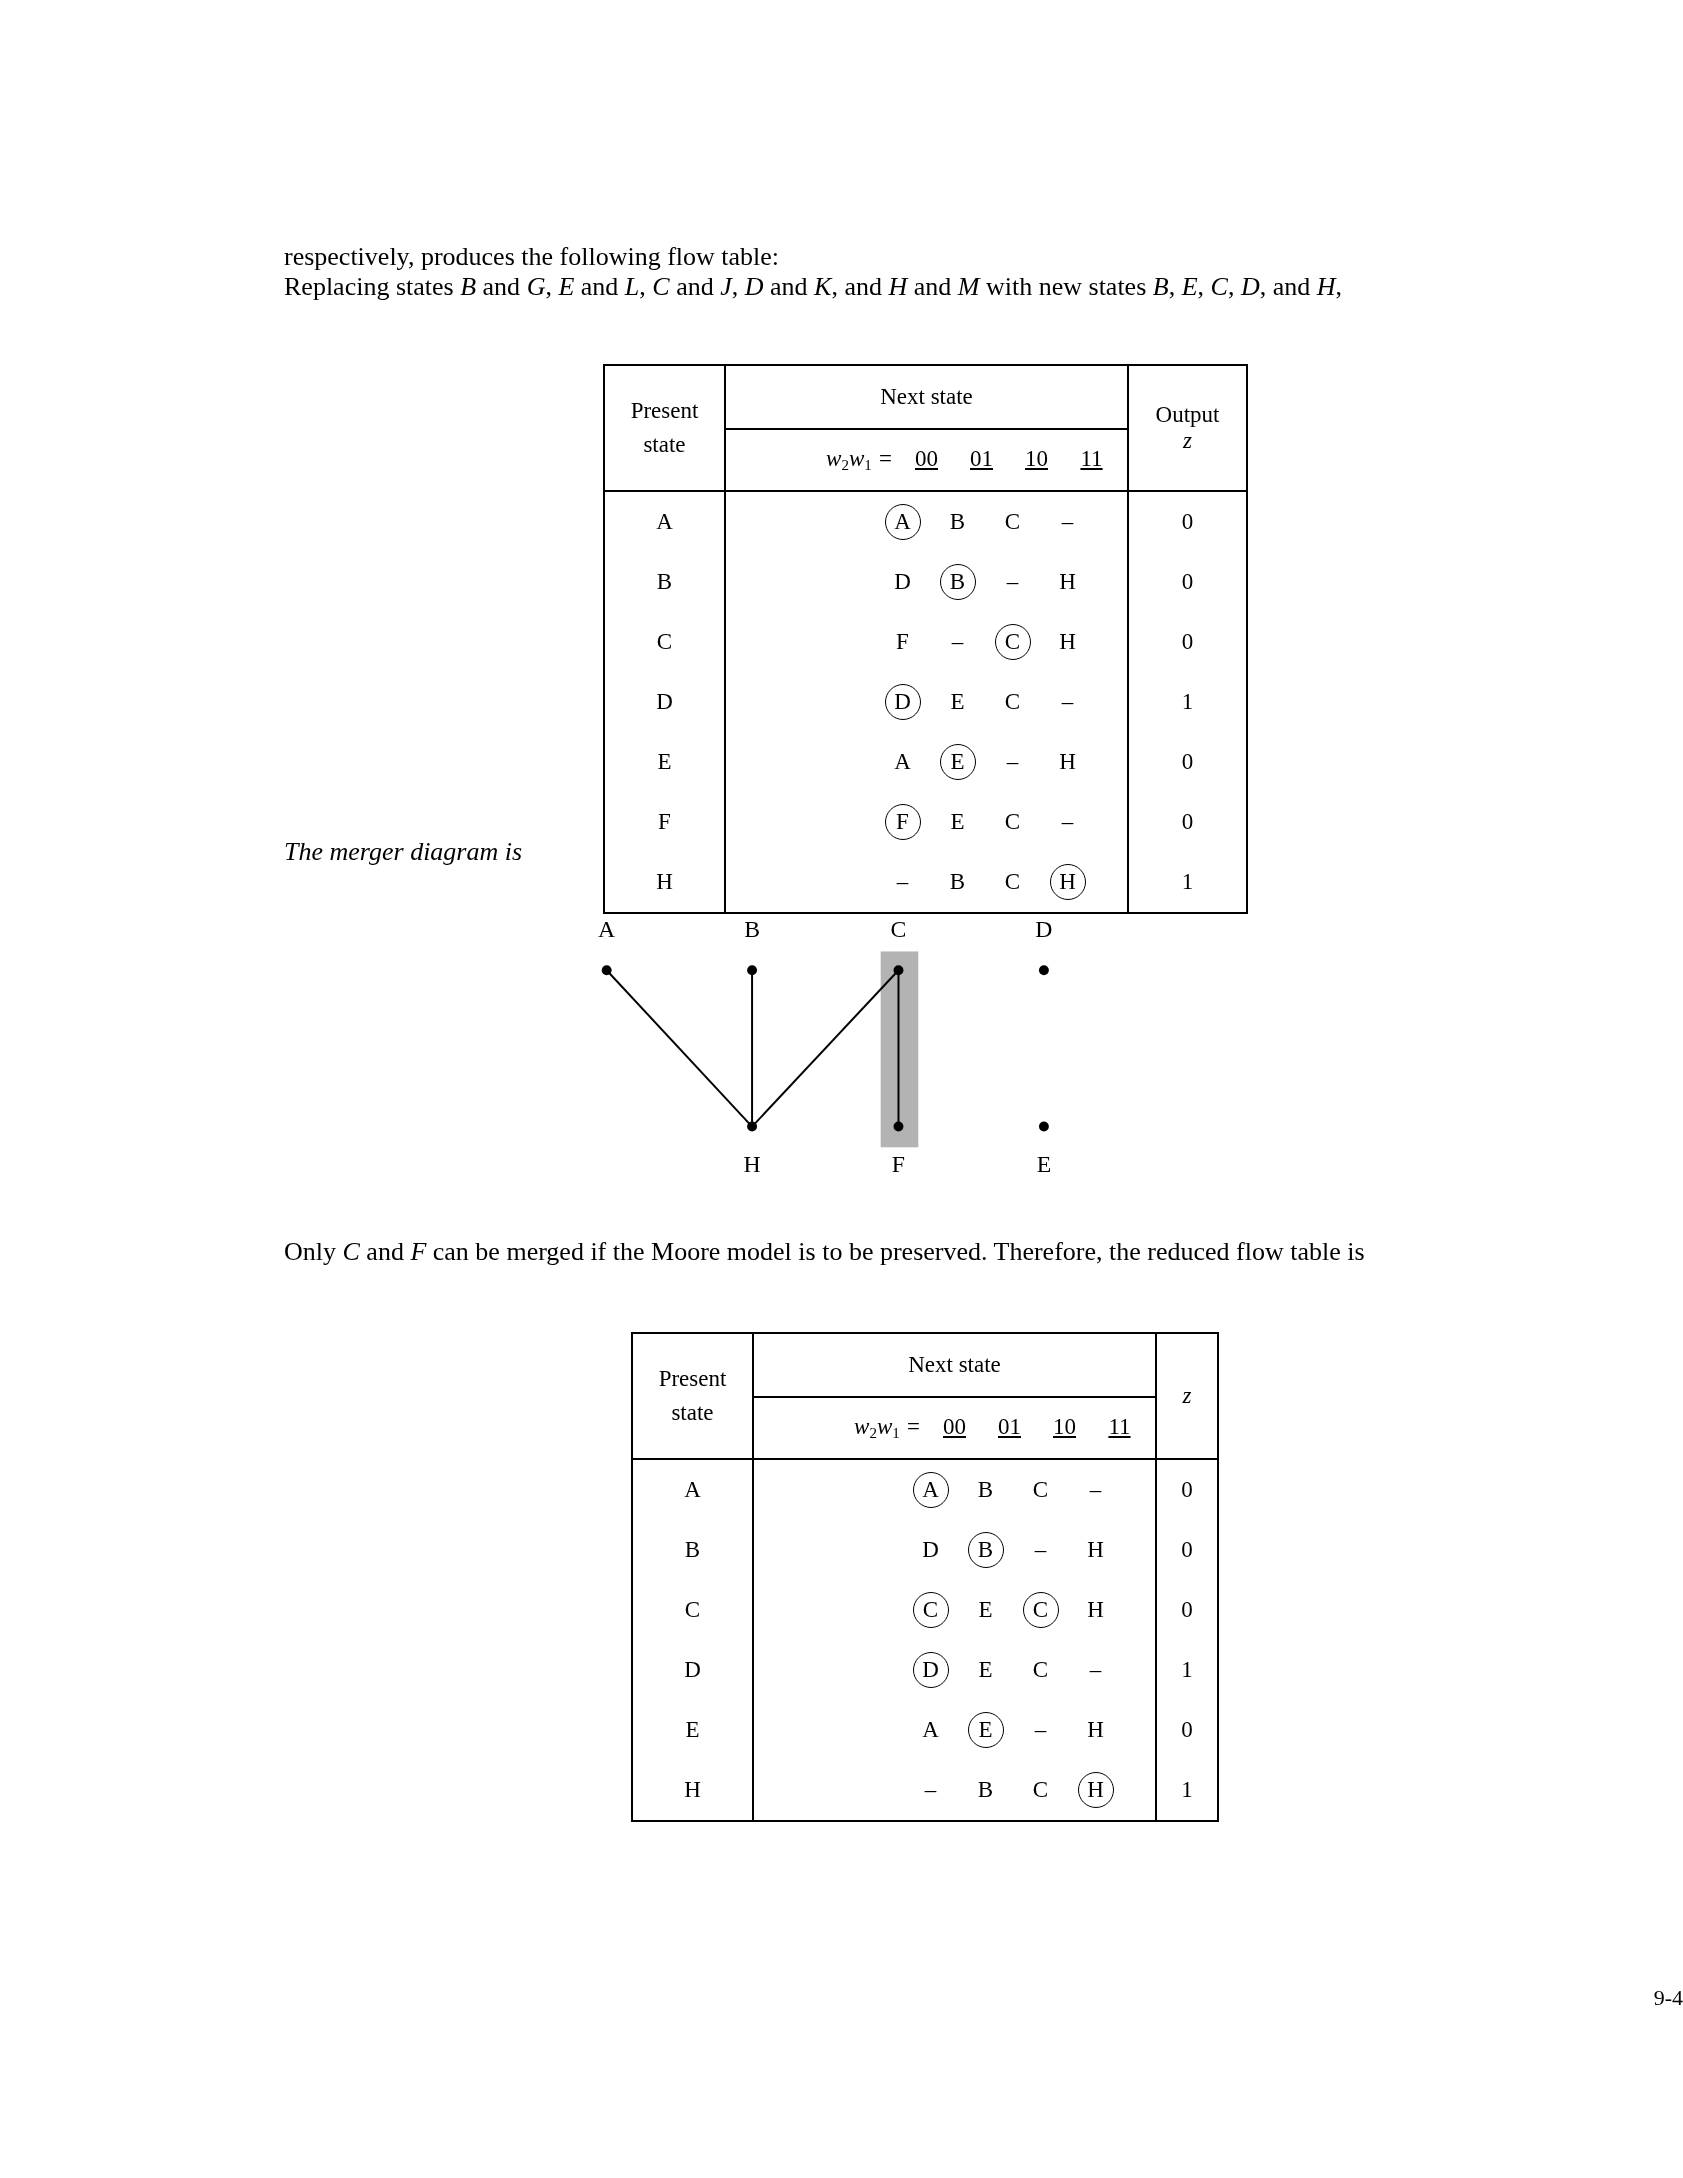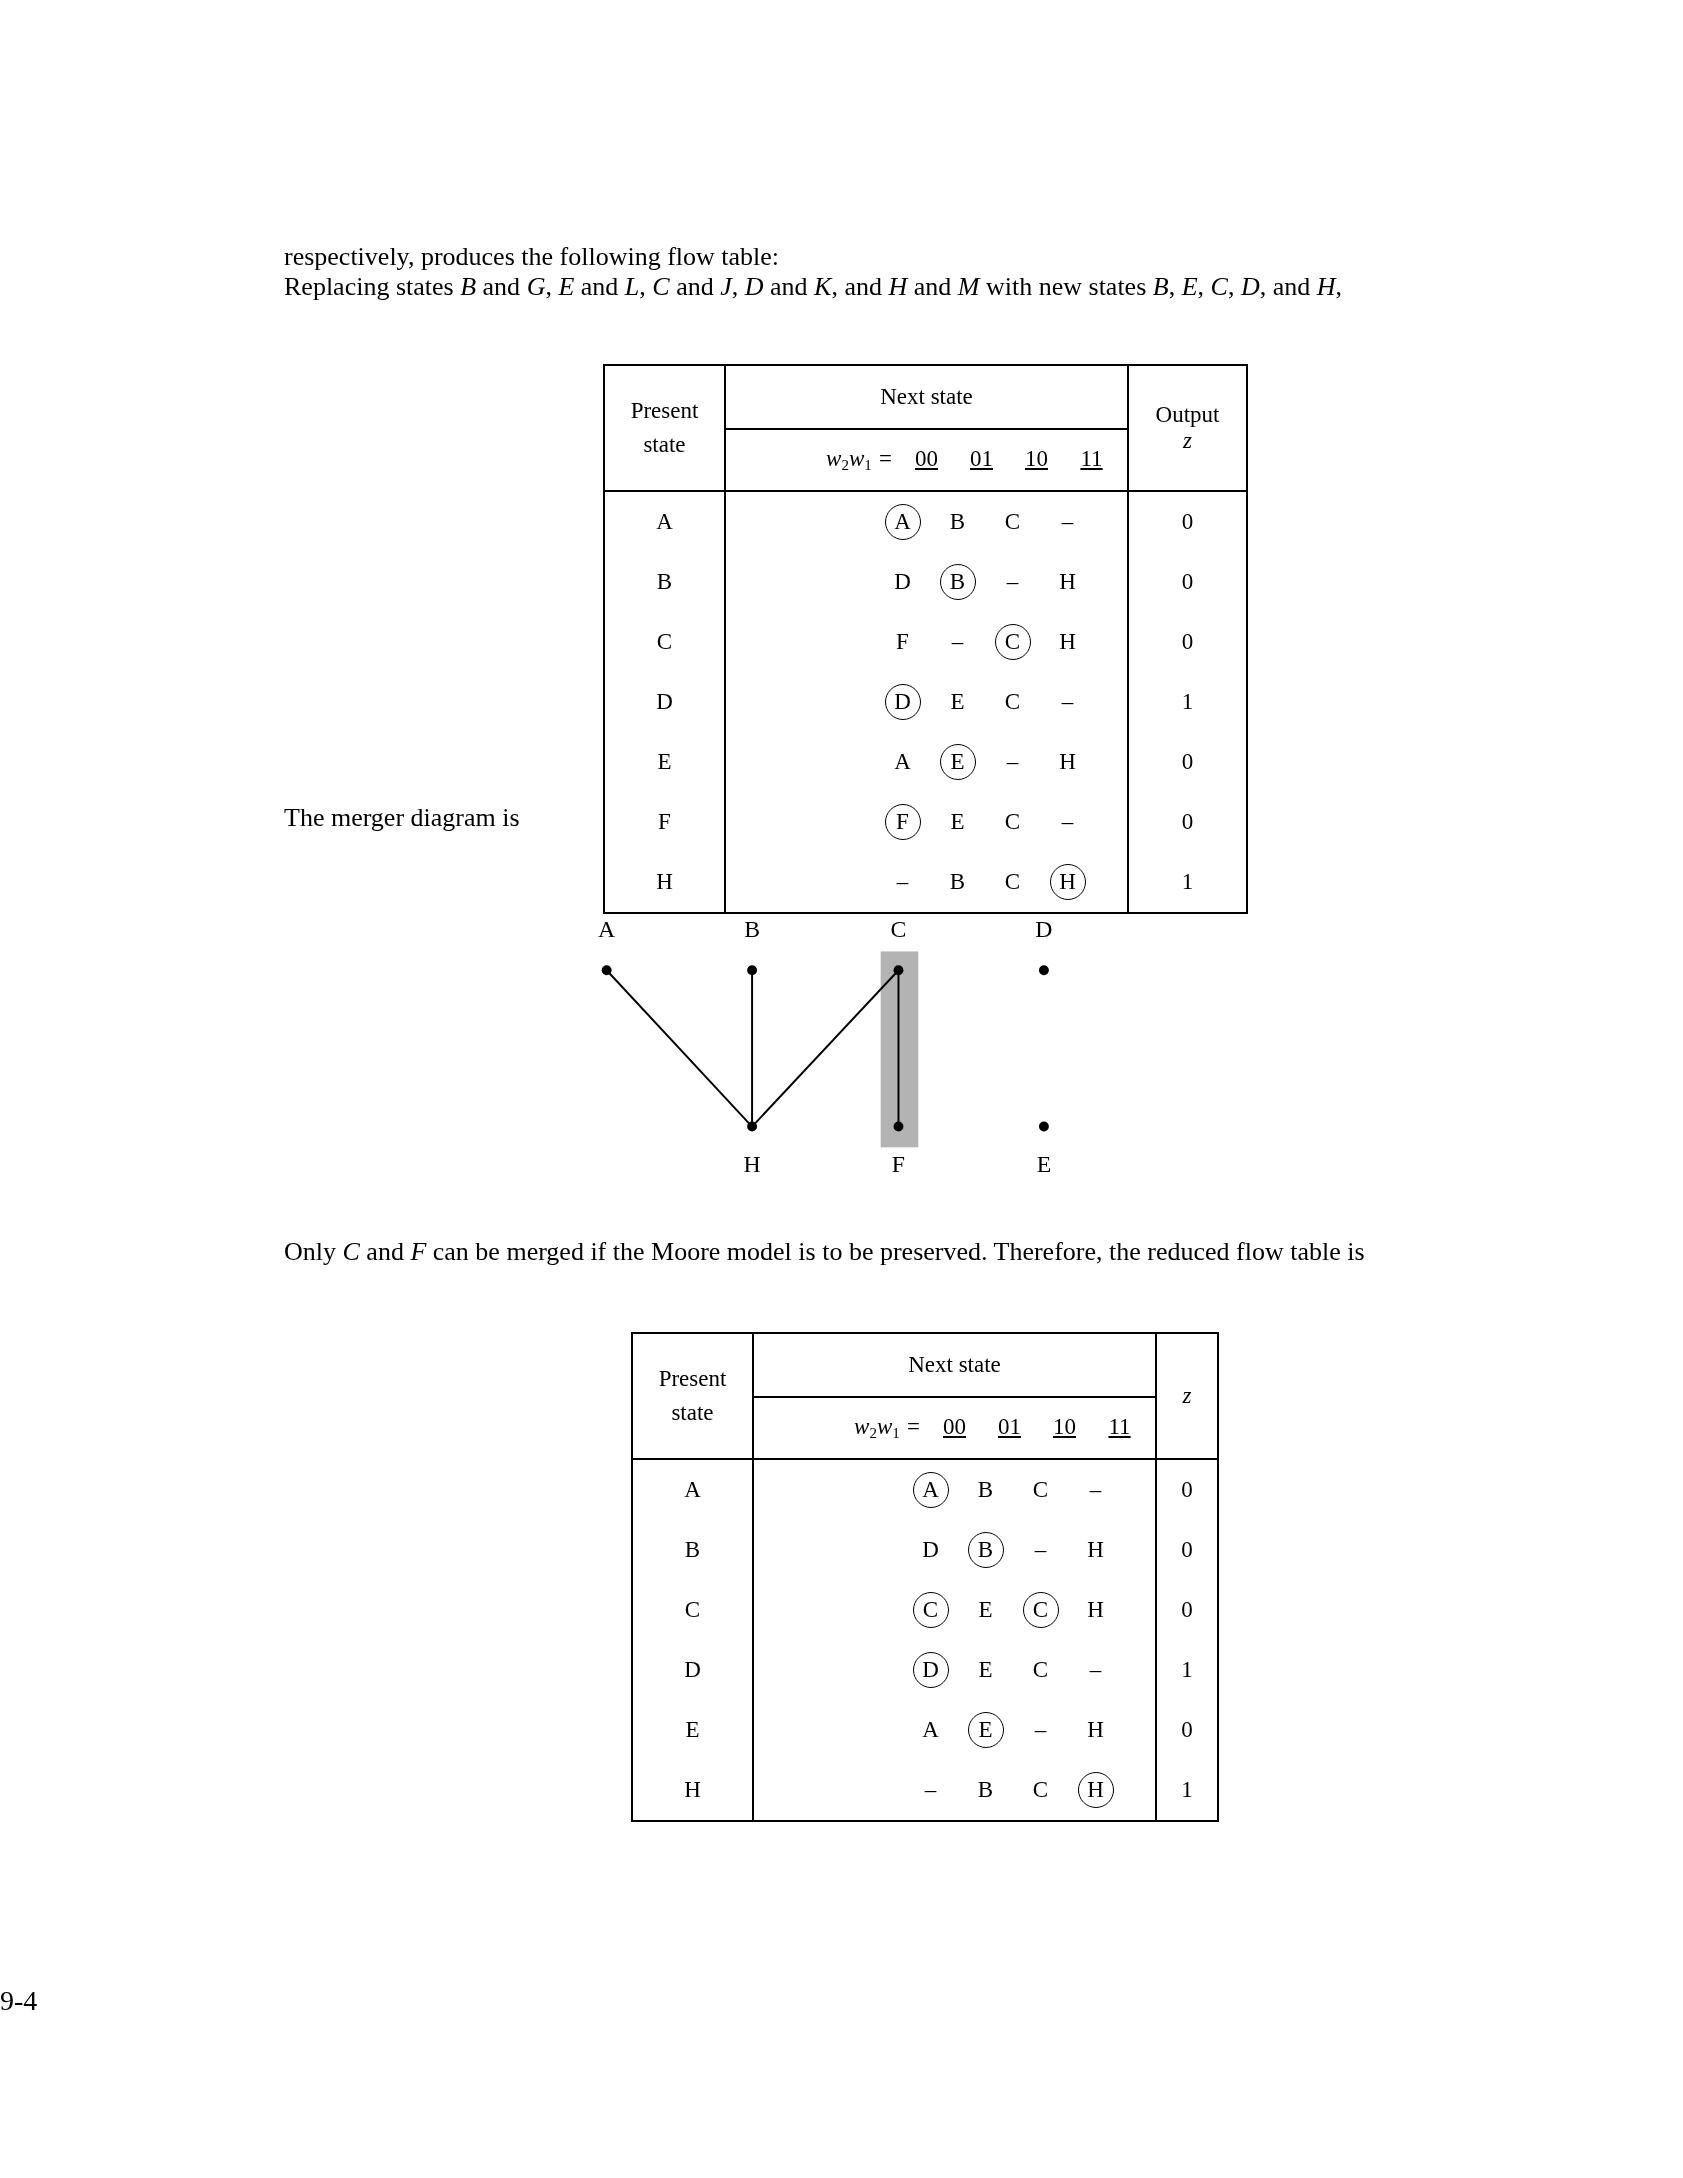--- a/index.html
+++ b/index.html
@@ -1,20 +1,20 @@
 <!DOCTYPE html>
 <html><head>
 <meta charset="utf-8">
 <style>
   html, body { margin: 0; padding: 0; background: #ffffff; }
   body { width: 1683px; height: 2178px; position: relative; font-family: "Liberation Serif", "DejaVu Serif", serif; color: #000; }
   .para { position: absolute; left: 284px; font-size: 26px; line-height: 30px; }
   .para i { font-style: italic; }
   .p1 { top: 242px; width: 1168px; }
-  .p2 { top: 803px; }
+  .p2 { top: 837px; font-style: italic; }
   .p3 { top: 1237px; }
   table.ft { position: absolute; border-collapse: collapse; font-size: 23px; }
   table.ft td { padding: 8px; text-align: center; vertical-align: middle; }
   .t1 { left: 603px; top: 364px; border: 2.5px solid #000; }
   .t2 { left: 631px; top: 1332px; border: 2.5px solid #000; }
   .bl { border-left: 2.5px solid #000; }
   .bb { border-bottom: 2.5px solid #000; }
   .hdr-ps { width: 103px; line-height: 34px; }
   .ns-title { height: 46px; border-bottom: 2.5px solid #000; margin-left: 28px; }
   .ns-sub { height: 44px; }
@@ -22,21 +22,21 @@
   .ns-sub span.lbl { display: inline-block; width: 111px; text-align: right; padding-right: 6px; margin-left: 48px; }
   .row td { height: 44px; }
   .cell { display: inline-block; width: 55px; text-align: center; }
   .lead { display: inline-block; width: 117px; }
   .circ { display: inline-block; width: 34px; height: 34px; line-height: 34px; border: 1.5px solid #000; border-radius: 50%; text-align: center; }
   .out-col { width: 101px; }
   .z-col { width: 44px; }
   .math { font-style: italic; }
   .sub { font-size: 15px; vertical-align: -4px; font-style: normal; }
   #diagram { position: absolute; left: 574px; top: 891px; }
-  .pageno { position: absolute; left: 0; width: 1683px; top: 1985px; text-align: left; font-size: 28px; }
+  .pageno { position: absolute; left: 0; width: 1683px; top: 1985px; text-align: right; font-size: 22px; }
 </style>
 </head>
 <body>
 
 <div class="para p1">
   <div>respectively, produces the following flow table:</div>
   <div>Replacing states <i>B</i> and <i>G</i>, <i>E</i> and <i>L</i>, <i>C</i> and <i>J</i>, <i>D</i> and <i>K</i>, and <i>H</i> and <i>M</i> with new states <i>B</i>, <i>E</i>, <i>C</i>, <i>D</i>, and <i>H</i>,</div>
 </div>
 
 <table class="ft t1">

